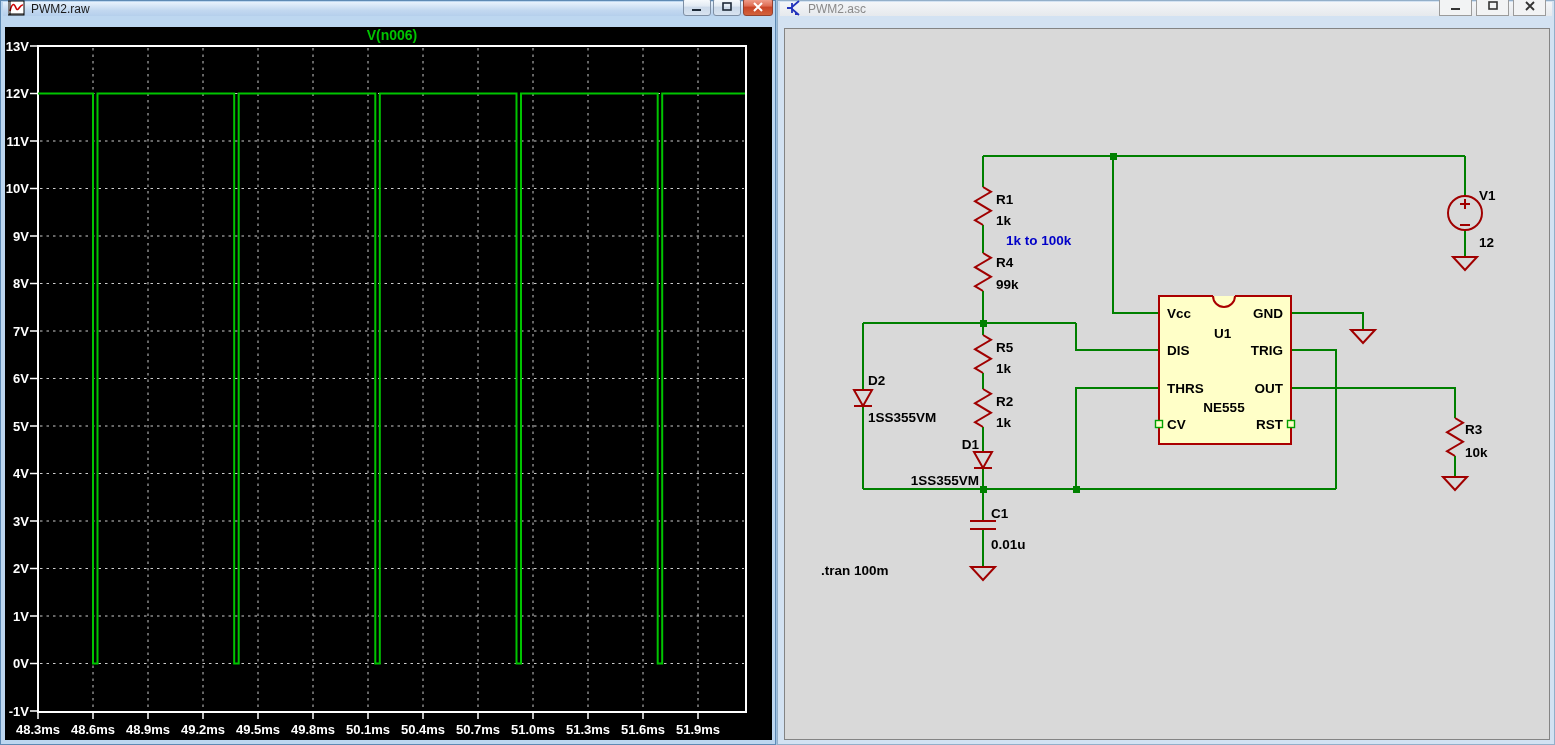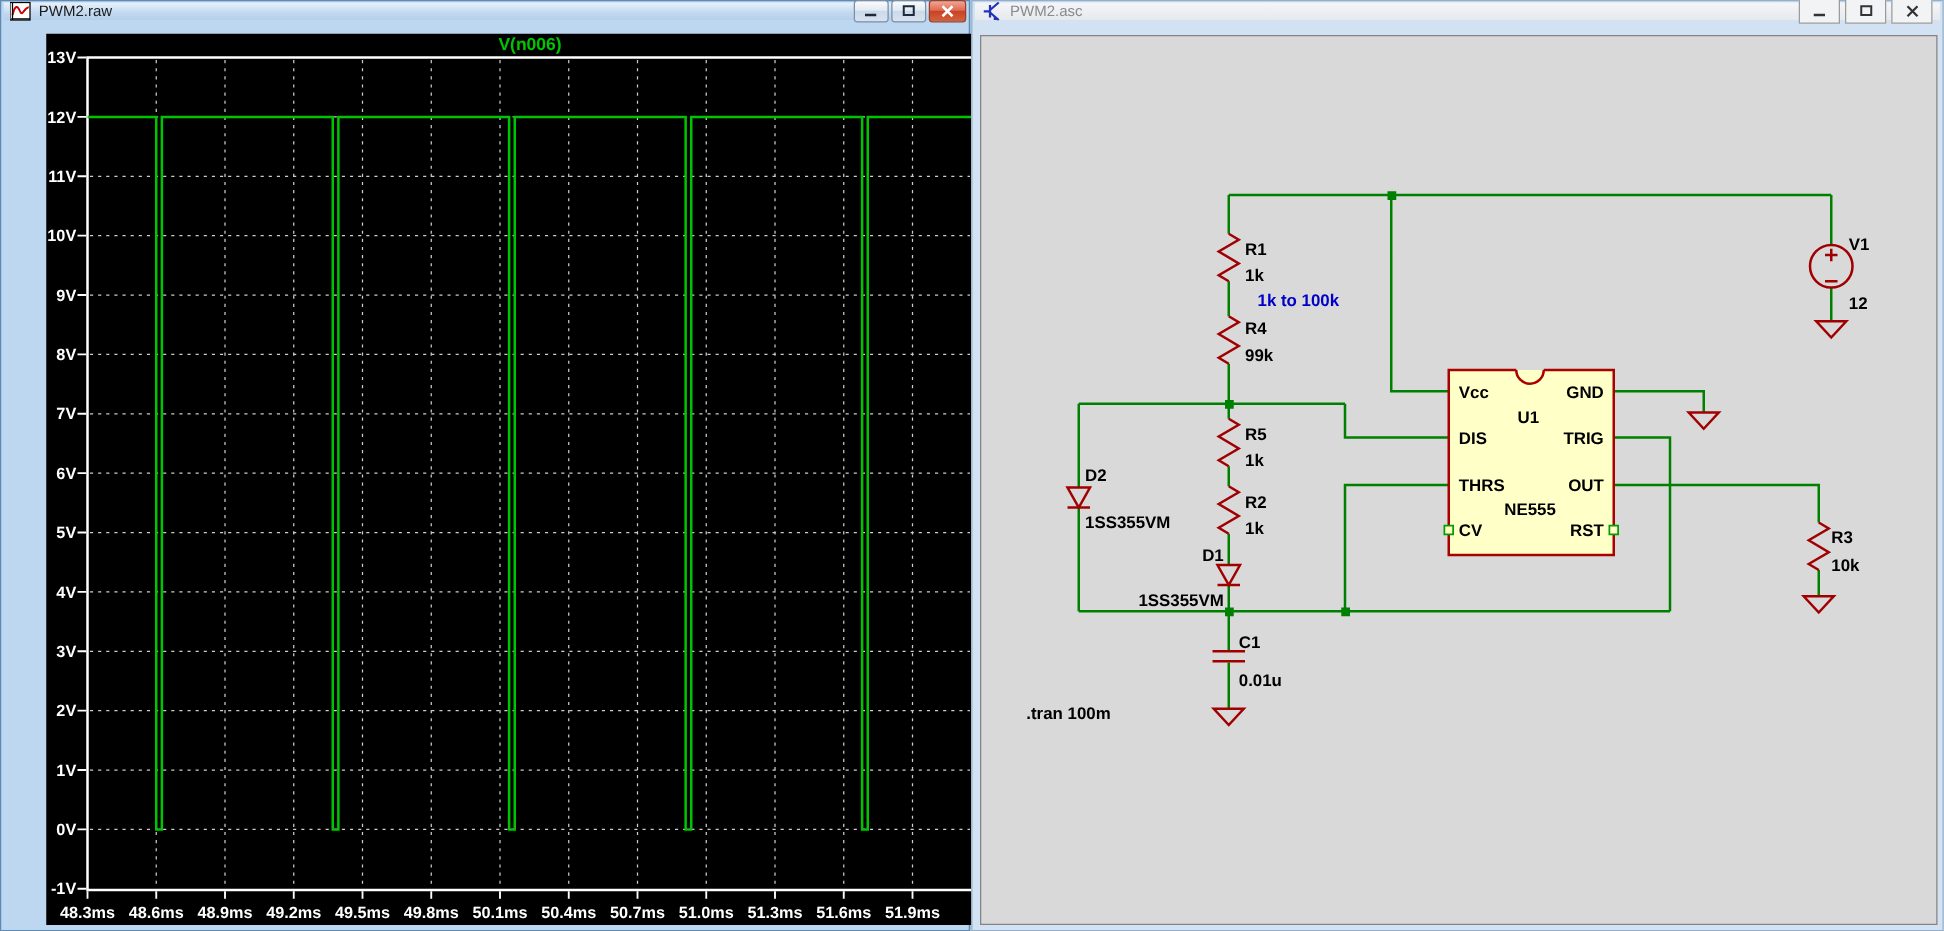--- a/index.html
+++ b/index.html
@@ -1,34 +1,34 @@
 <!DOCTYPE html>
 <html><head>
 <meta charset="utf-8">
 <style>
   * { margin:0; padding:0; box-sizing:border-box; }
   html,body { width:1555px; height:745px; overflow:hidden; background:#9FC0DE; font-family:"Liberation Sans", sans-serif; }
   #desktop { position:relative; width:1555px; height:745px; }
   .win { position:absolute; top:0; height:745px; }
   #win-left { left:0; width:776px; background:#BDD7F0; border:1px solid #5E8AB4; }
   #win-right { left:777px; width:778px; background:#D3E2F2; border:1px solid #93AFC9;padding-left:20px; }
-  .titlebar { position:absolute; left:2px; right:2px; top:1px; height:14px; display:flex; align-items:center; }
+  .titlebar { position:absolute; left:2px; right:2px; top:1px; height:14px; display:flex; align-items:flex-end; }
   #win-left .titlebar { background:linear-gradient(#E8F2FC,#C2D8F0 60%,#B5CFEC); }
   #win-right .titlebar { background:linear-gradient(#F4F6F8,#E6E9ED); }
   .tb-icon { width:17px; height:16px; margin-left:5px; display:inline-block; }
   .tb-title { font-size:12px; margin-left:6px; color:#1A1A1A; }
   #win-right .tb-title { color:#8A8A8A; }
   .btns { margin-left:auto; display:flex; align-items:flex-start; }
   .wbtn { width:28px; height:18px; border:1px solid #7E8FA4; border-radius:3px; margin-left:2px; display:flex; align-items:center; justify-content:center; background:linear-gradient(#FAFCFE,#E2EAF3 45%,#CBD9E9 50%,#D8E3F0); }
   .wbtn.close { width:30px; background:linear-gradient(#F2A492,#DE6C52 45%,#C94326 50%,#D2623C); border-color:#93412E; }
   .wbtn svg { display:block; }
   #win-right .wbtn { width:33px; height:20px; border:1px solid #9B9B9B; border-radius:0; background:#F2F3F4; margin-left:4px; }
   #win-right .btns { margin-right:6px; }
   .client { position:absolute; }
-  #plot-client { left:4px; top:26px; width:767px; height:713px; background:#000;margin-left:32px; }
+  #plot-client { left:4px; top:26px; width:767px; height:713px; background:#000; }
   #schem-client { left:6px; top:27px; width:766px; height:712px; background:#D9D9D9; border:1px solid #848484;text-align:center; }
   svg { display:block; }
   text { font-family:"Liberation Sans", sans-serif; }
   .axis-label { fill:#FFFFFF; font-size:13px; font-weight:bold; }
   .plot-title { fill:#00C400; font-size:14px; font-weight:bold; }
   .slabel { fill:#000000; font-size:13.5px; font-weight:bold; }
   .pin-label { fill:#000000; font-size:13.5px; font-weight:bold; }
   .blue-label { fill:#0000C8; font-size:13.5px; font-weight:bold; }
   .wire { stroke:#008000; stroke-width:2; fill:none; }
   .sym { stroke:#A00000; stroke-width:2; fill:none; }

